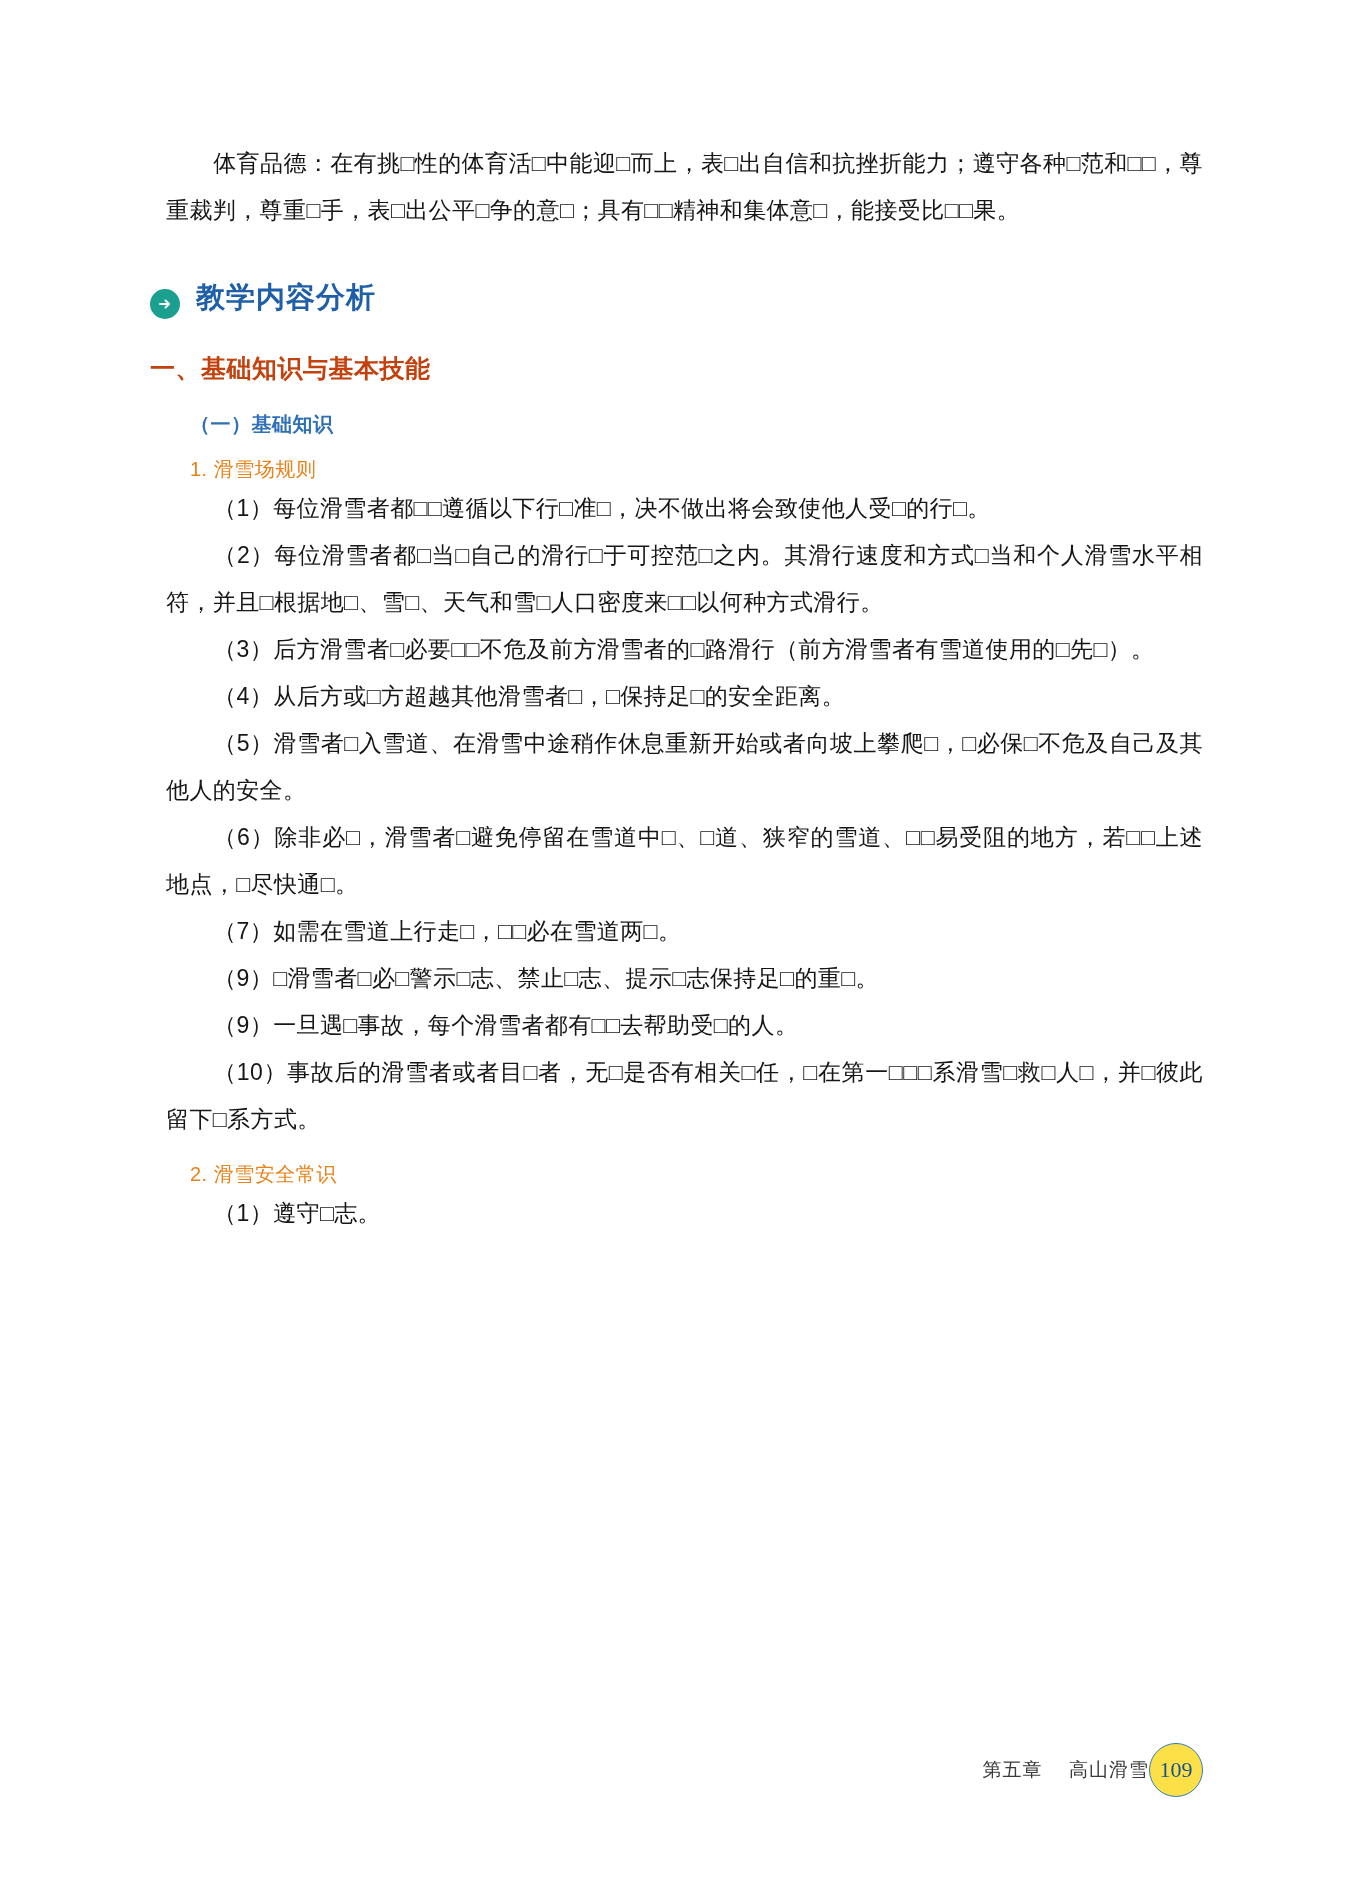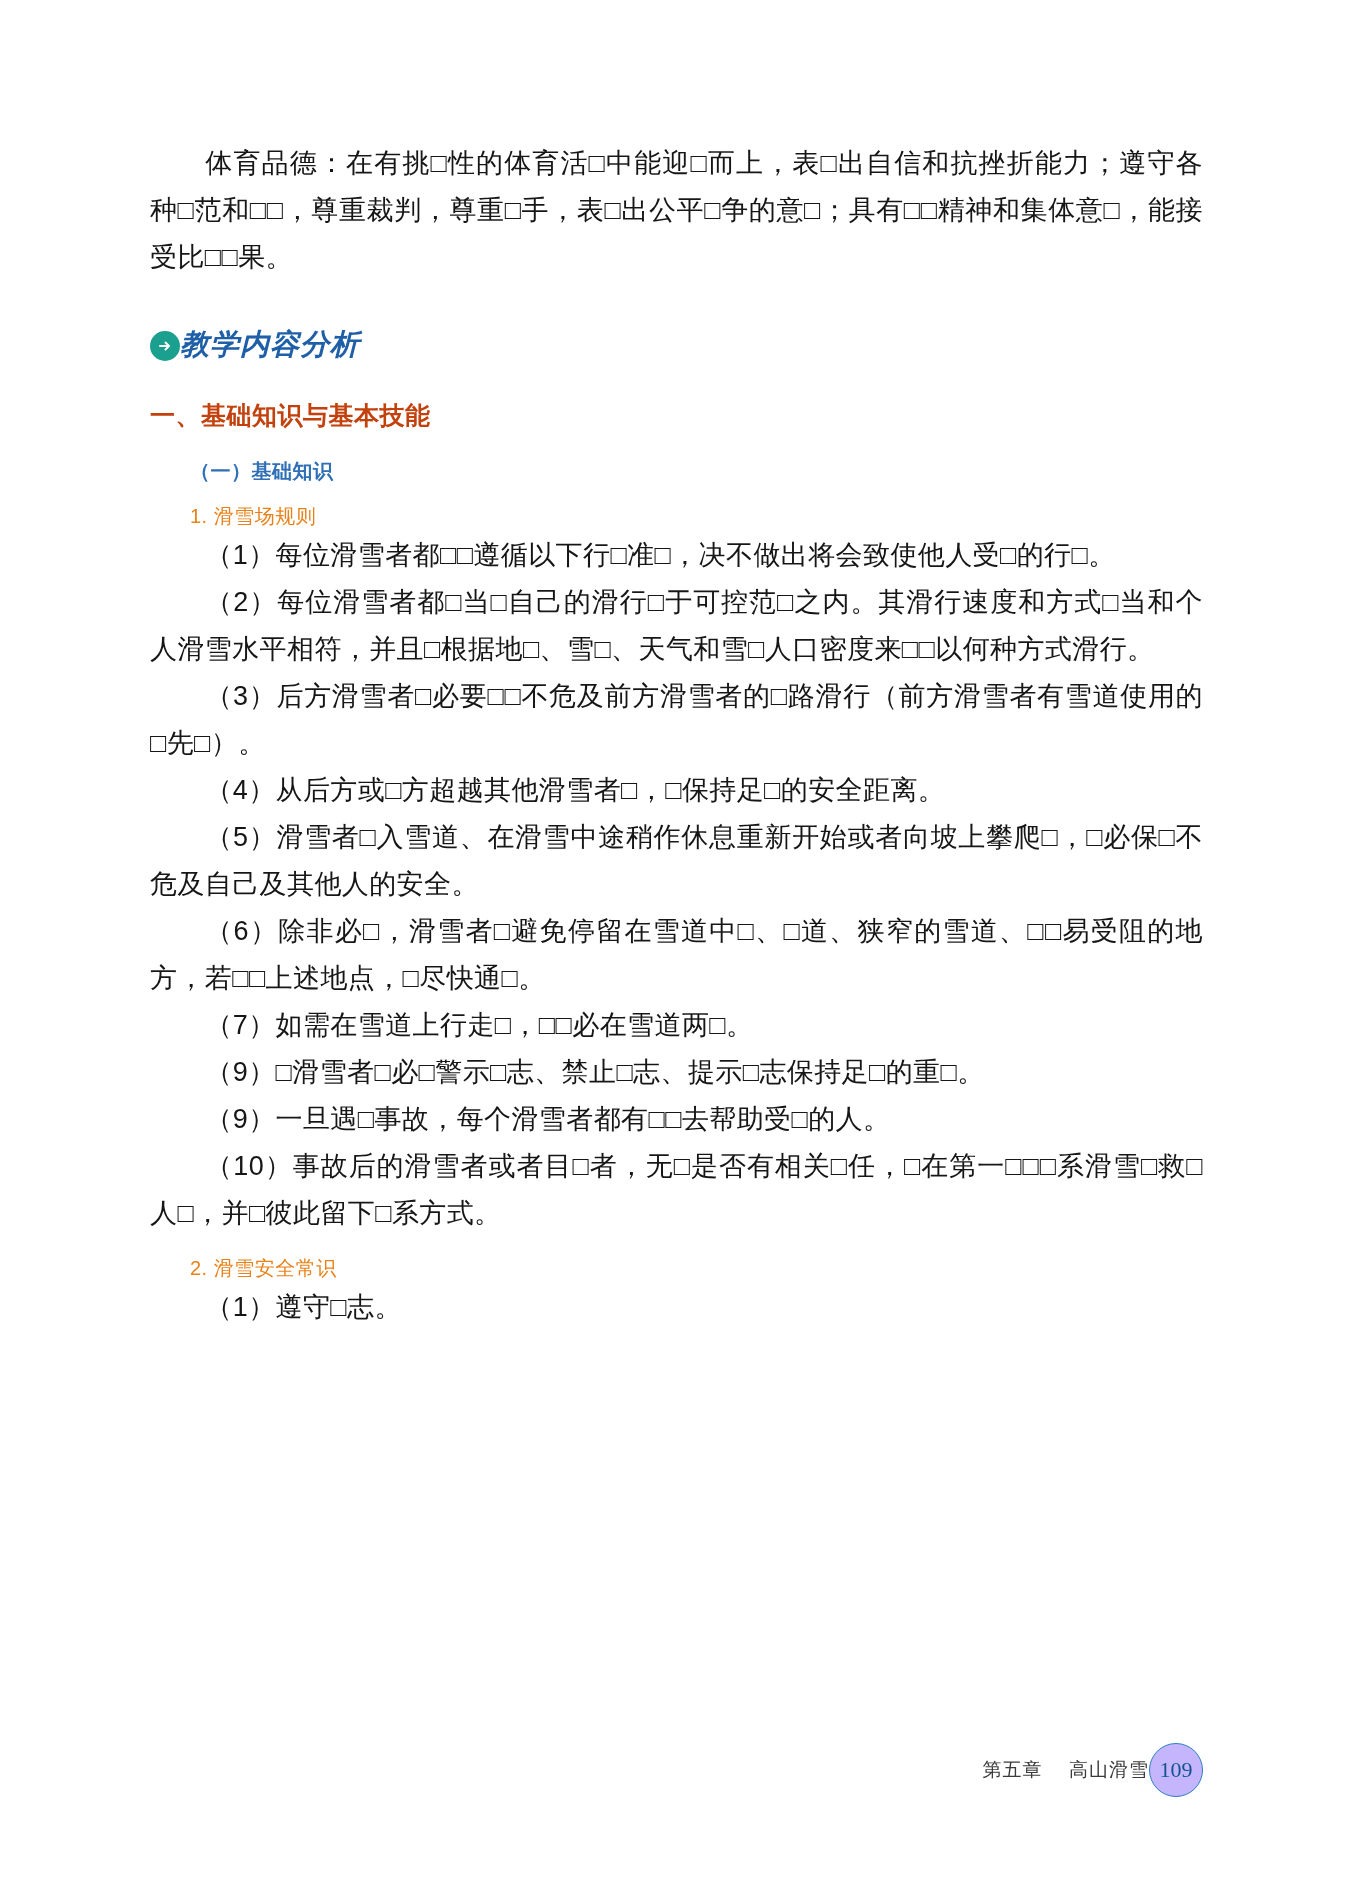--- a/index.html
+++ b/index.html
@@ -17,41 +17,40 @@
   .page {
     position: absolute;
     left: 0; top: 0;
     width: 1353px;
     height: 1885px;
     box-sizing: border-box;
     padding: 140px 150px 60px 150px;
   }
   
   p.body {
-    font-size: 27px;
+    font-size: 23px;
     line-height: 47px;
-    margin: 0 0 0 0;
+    margin: 0 0 0 16px;
     text-align: justify;
     text-justify: inter-ideograph;
     letter-spacing: 0.4px;
     color: #161616;
   }
   p.indent {
     text-indent: 2.05em;
   }
   .para-block {
     margin-bottom: 18px;
   }
   
   .sec-head {
     display: flex;
-    align-items: center;
-    gap: 0;
+    align-items: flex-end;
+    gap: 16px;
     margin: 44px 0 12px 0;
-    font-style: italic;
   }
   .sec-head .arrow-badge {
     width: 30px; height: 30px;
     border-radius: 50%;
     background: #1b9f8e;
     display: inline-flex;
     align-items: center;
     justify-content: center;
     flex: 0 0 auto;
     position: relative;
@@ -107,21 +106,21 @@
   .footer .pageno {
     width: 52px; height: 52px;
     border: 1.6px solid #2f7fc4;
     border-radius: 50%;
     display: flex;
     align-items: center;
     justify-content: center;
     font-size: 22px;
     color: #14538f;
     font-family: "Liberation Serif", "DejaVu Serif", serif;
-    background: #c4b5fd;
+    background: #fde047;
   }
 </style>
 </head>
 <body>
 
 <div class="page">
 
   <div class="para-block">
     <p class="body indent">体育品德：在有挑□性的体育活□中能迎□而上，表□出自信和抗挫折能力；遵守各种□范和□□，尊重裁判，尊重□手，表□出公平□争的意□；具有□□精神和集体意□，能接受比□□果。</p>
   </div>

